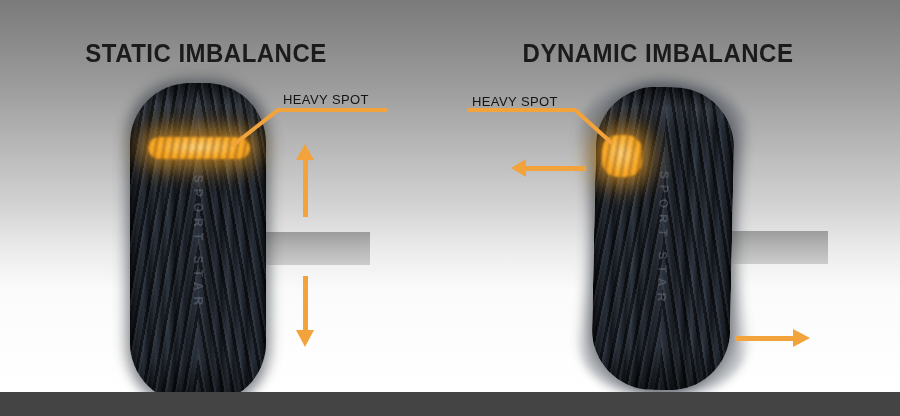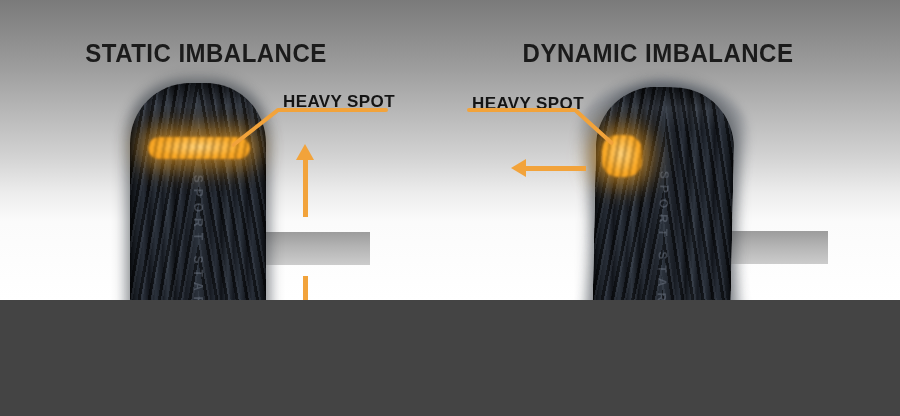--- a/index.html
+++ b/index.html
@@ -2,21 +2,21 @@
 <html><head>
 <meta charset="utf-8">
 <style>
   :root{
     --orange:#F2A33B;
     --spot:#F9A927;
     --title:#1B1B1B;
   }
   html,body{margin:0;padding:0;background:#444;}
   .stage{
-    position:relative;width:900px;height:300px;overflow:hidden;
+    position:relative;width:900px;height:392px;overflow:hidden;
     font-family:"Liberation Sans","DejaVu Sans",sans-serif;
     background:linear-gradient(180deg,#7A7A7A 0%,#9c9c9c 22%,#b9b9b9 38%,#d2d2d2 52%,#ececec 64%,#fbfbfb 74%,#ffffff 100%);
   }
   .title{
     position:absolute;top:18px;width:320px;text-align:center;
     font-size:25px;font-weight:bold;letter-spacing:.5px;color:var(--title);
     transform:scaleX(.96);
   }
   .title-static{left:46px;}
   .title-dynamic{left:498px;}
@@ -89,21 +89,21 @@
       repeating-linear-gradient(100deg, rgba(90,55,0,.35) 0 3px, rgba(0,0,0,0) 3px 8px),
       radial-gradient(ellipse at 50% 45%, #FFD27A 0%, #F9A927 60%, #F09A1E 100%);
     filter:blur(1px);
     box-shadow:0 0 22px 9px rgba(246,164,36,.65);
   }
   .spot-static{left:148px;top:137px;width:102px;height:22px;border-radius:12px;}
   .spot-dynamic{left:602px;top:135px;width:40px;height:42px;border-radius:15px;}
 
   
   .spot-label{
-    position:absolute;z-index:6;font-size:17px;font-weight:bold;
+    position:absolute;z-index:6;font-size:13px;font-weight:normal;
     letter-spacing:.4px;color:#141414;white-space:nowrap;
   }
   .label-static{left:283px;top:92px;}
   .label-dynamic{left:472px;top:94px;}
   .leader{position:absolute;height:4px;background:var(--orange);z-index:6;border-radius:2px;}
   .leader-h-static{left:276px;top:108px;width:112px;}
   .leader-d-static{left:232px;top:144px;width:59px;transform:rotate(-38deg);transform-origin:left center;}
   .leader-h-dynamic{left:467px;top:108px;width:110px;}
   .leader-d-dynamic{left:575px;top:108px;width:51px;transform:rotate(42deg);transform-origin:left center;}
 

